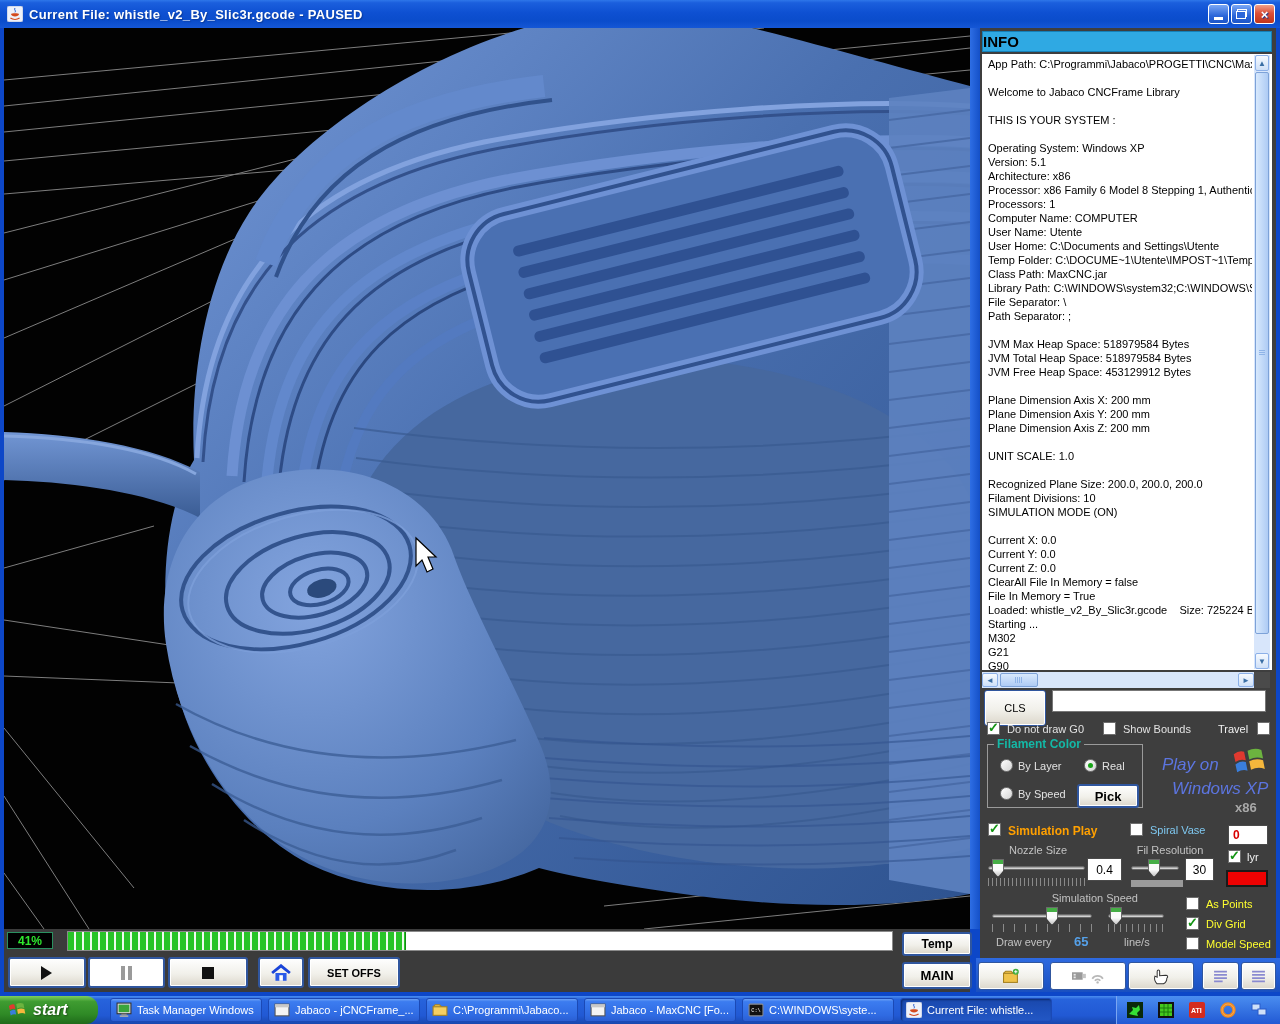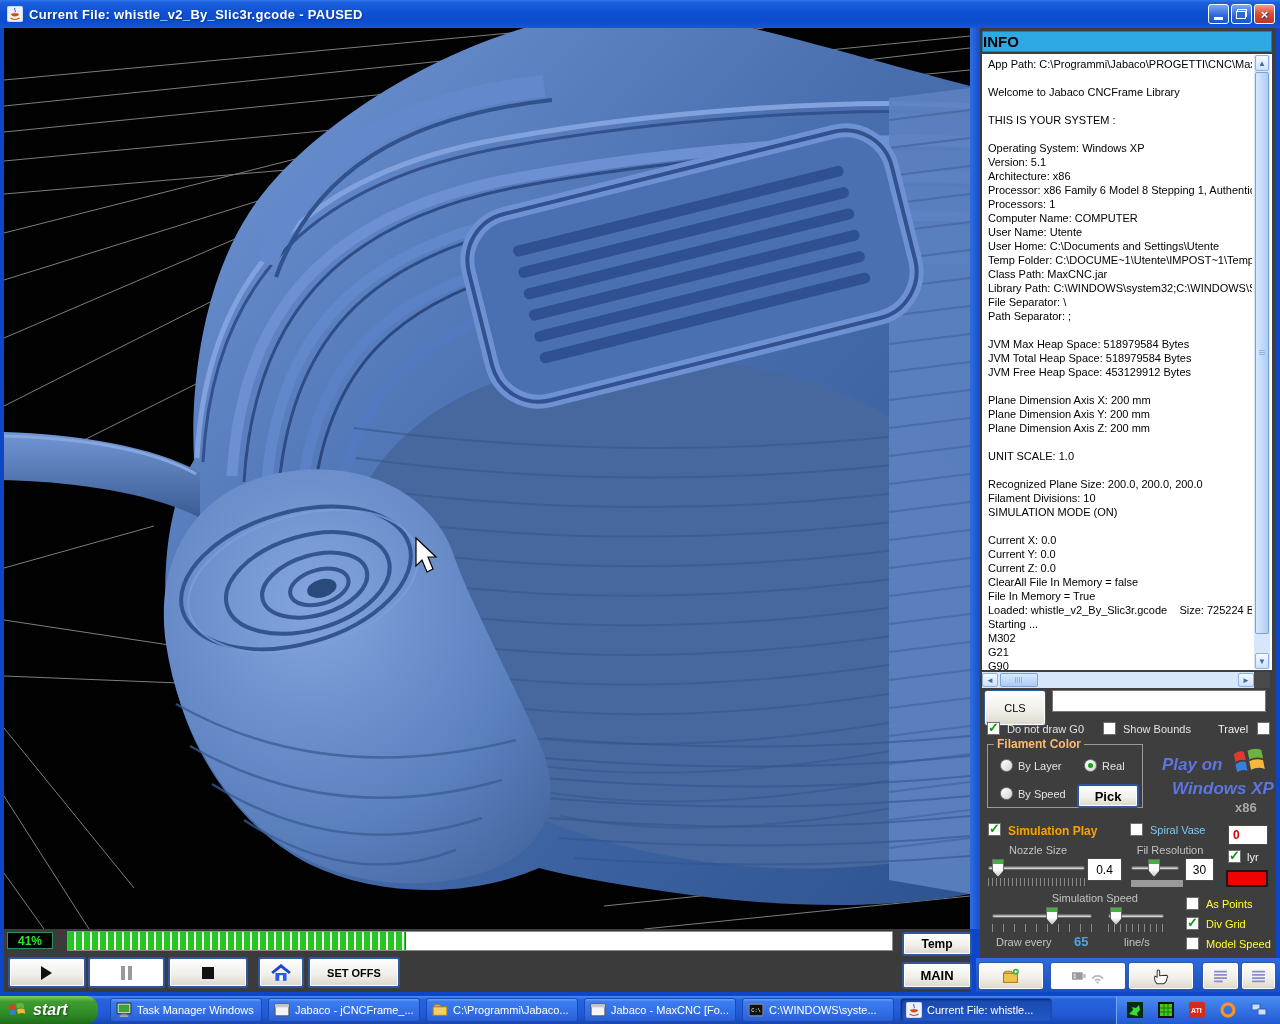--- a/index.html
+++ b/index.html
@@ -50,34 +50,34 @@
  box-shadow:inset 0 0 0 1px #fff;color:#000;font-size:11px;display:flex;align-items:center;justify-content:center;font-family:"Liberation Sans",sans-serif}
 .xpbtn.light{background:#fff}
 .cmd{position:absolute;background:#fff;border:1px solid #777;font-size:11px;padding:0 3px}
 .cb{position:absolute;width:13px;height:13px;background:#fff;border:1px solid #6e6e6e}
 .cb.checked::after{content:"✓";position:absolute;left:0px;top:-3px;font-size:13px;font-weight:bold;color:#149414}
 .radio{position:absolute;width:13px;height:13px;border-radius:50%;background:linear-gradient(135deg,#fff,#d4d4d4);border:1px solid #7a7a7a}
 .radio.checked::after{content:"";position:absolute;left:3px;top:3px;width:5px;height:5px;border-radius:50%;background:#17a317}
 .lab{position:absolute;color:#e2e2e2;font-size:11px;white-space:nowrap}
 .gray{color:#c2c2c2}.white{color:#f2f2f2}.yellow{color:#ffff2e}
 .group{position:absolute;border:1px solid #9a9a9a}
-.gtitle{position:absolute;background:#3E3E3E;padding:0 3px;color:#fdba74;font-weight:bold;font-size:12px}
+.gtitle{position:absolute;background:#3E3E3E;padding:0 3px;color:#14b8a6;font-weight:bold;font-size:12px}
 .valbox{position:absolute;background:#fff;border:1px solid #4a4a4a;color:#000;font-size:12px;display:flex;align-items:center;justify-content:center}
 .track{position:absolute;height:4px;background:linear-gradient(180deg,#8f8f8f,#e8e8e8);border:1px solid #6a6a6a;border-radius:2px}
 .thumb{position:absolute;width:12px;height:18px;border:1px solid #6a6a6a;
  background:linear-gradient(180deg,#46ae46 0 4px,#fbfbfb 4px 62%,#c6c6c6);
  clip-path:polygon(0 0,100% 0,100% 60%,50% 100%,0 60%)}
 .ticks{position:absolute;height:8px;background:repeating-linear-gradient(90deg,#8a8a8a 0 1px,transparent 1px 11px)}
 .ticks.dense{background:repeating-linear-gradient(90deg,#8a8a8a 0 1px,transparent 1px 4px)}
 .ticks.mid{background:repeating-linear-gradient(90deg,#8a8a8a 0 1px,transparent 1px 6px)}
 .solidbar{position:absolute;height:7px;background:#9a9a9a}
 .swatch{position:absolute;background:#ee0202;border:2px solid #1a1a1a}
 
 
-.playon{position:absolute;color:#5c75e0;font-style:italic;font-weight:bold;font-size:17px}
+.playon{position:absolute;color:#5c75e0;font-style:italic;font-weight:normal;font-size:17px}
 .x86{position:absolute;color:#a8a8a8;font-weight:bold;font-size:13px}
 
 
 .pct{position:absolute;left:7px;top:932px;width:46px;height:17px;background:#000;border:1px solid #2a9060;
  color:#2ee62e;font-weight:bold;font-size:12px;display:flex;align-items:center;justify-content:center}
 .progress{position:absolute;left:67px;top:931px;width:826px;height:20px;background:#fff;border:1px solid #8a8a8a}
 .pfill{height:100%;width:0;background:repeating-linear-gradient(90deg,#27c427 0 6px,#eefbee 6px 8px);border-right:1px solid #148a14}
 
 
 .taskbar{position:absolute;left:0;top:996px;width:1280px;height:28px;

